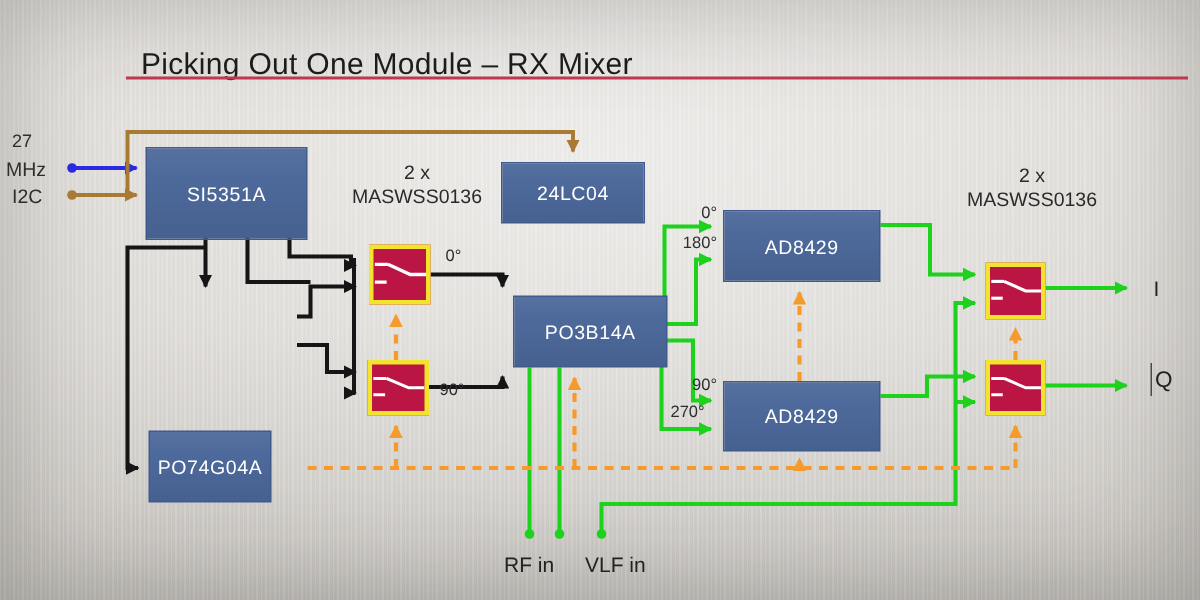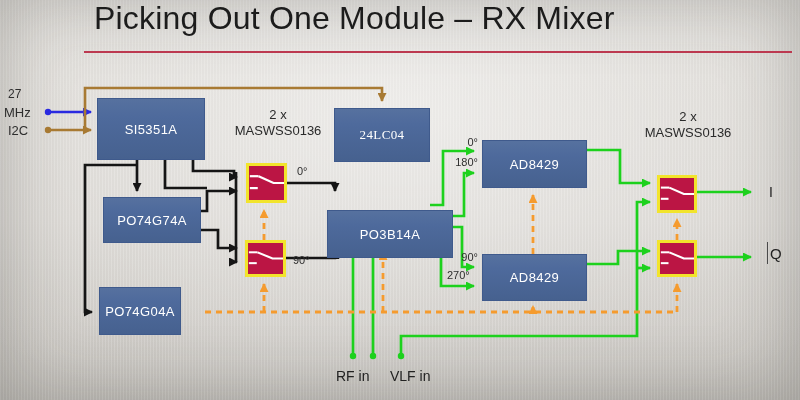--- a/index.html
+++ b/index.html
@@ -19,22 +19,22 @@
   body{font-family:"Liberation Sans", sans-serif;}
   .slide{
     position:relative;width:800px;height:400px;overflow:hidden;
     background:
       radial-gradient(ellipse 900px 500px at 50% 28%, rgba(255,255,255,0.55), rgba(255,255,255,0) 65%),
       repeating-linear-gradient(90deg, rgba(255,255,255,0.10) 0 1px, rgba(120,115,110,0.05) 1px 3px),
       linear-gradient(180deg,#dedbd6 0%,#d8d5d0 55%,#c7c4bf 100%);
     box-shadow: inset 0 0 70px rgba(40,38,36,0.25);
   }
   .title{
-    position:absolute;left:94px;top:0;width:680px;
-    font-size:32px;font-weight:400;color:#1c1c1c;letter-spacing:.2px;
+    position:absolute;left:94px;top:32px;width:680px;
+    font-size:20px;font-weight:400;color:#1c1c1c;letter-spacing:.2px;
     white-space:nowrap;
   }
   .title-underline{
     position:absolute;left:84px;top:51px;width:708px;height:2px;
     background:var(--underline);
   }
   .chip{
     position:absolute;
     background:linear-gradient(180deg,#56719f 0%,var(--block-fill) 30%,var(--block-fill-dark) 100%);
     border:1px solid #3f5a8c;
@@ -132,30 +132,27 @@
       <path d="M533,313 V306" marker-end="url(#ao)"></path>
       <path d="M533,254 V195" marker-end="url(#ao)"></path>
       <path d="M677,312 V284" marker-end="url(#ao)"></path>
       <path d="M677,240 V219" marker-end="url(#ao)"></path>
     </g>
   </svg>
 
   <div class="chip" style="left:97px;top:98px;width:108px;height:62px;">
     <span>SI5351A</span>
   </div>
-  <div class="chip" style="left:334px;top:108px;width:96px;height:54px;font-family:Liberation Serif, serif;">
+  <div class="chip" style="left:334px;top:108px;width:96px;height:41px;">
     <span>24LC04</span>
-  </div>
-  <div class="chip" style="left:103px;top:197px;width:98px;height:46px;">
-    <span>PO74G74A</span>
   </div>
   <div class="chip" style="left:99px;top:287px;width:82px;height:48px;">
     <span>PO74G04A</span>
   </div>
-  <div class="chip" style="left:327px;top:197px;width:126px;height:48px;margin-top:13px;">
+  <div class="chip" style="left:342px;top:197px;width:103px;height:48px;">
     <span>PO3B14A</span>
   </div>
   <div class="chip" style="left:482px;top:140px;width:105px;height:48px;">
     <span>AD8429</span>
   </div>
   <div class="chip" style="left:482px;top:254px;width:105px;height:47px;">
     <span>AD8429</span>
   </div>
 
   <div class="sw" style="left:246px;top:163px;width:41px;height:40px;">

